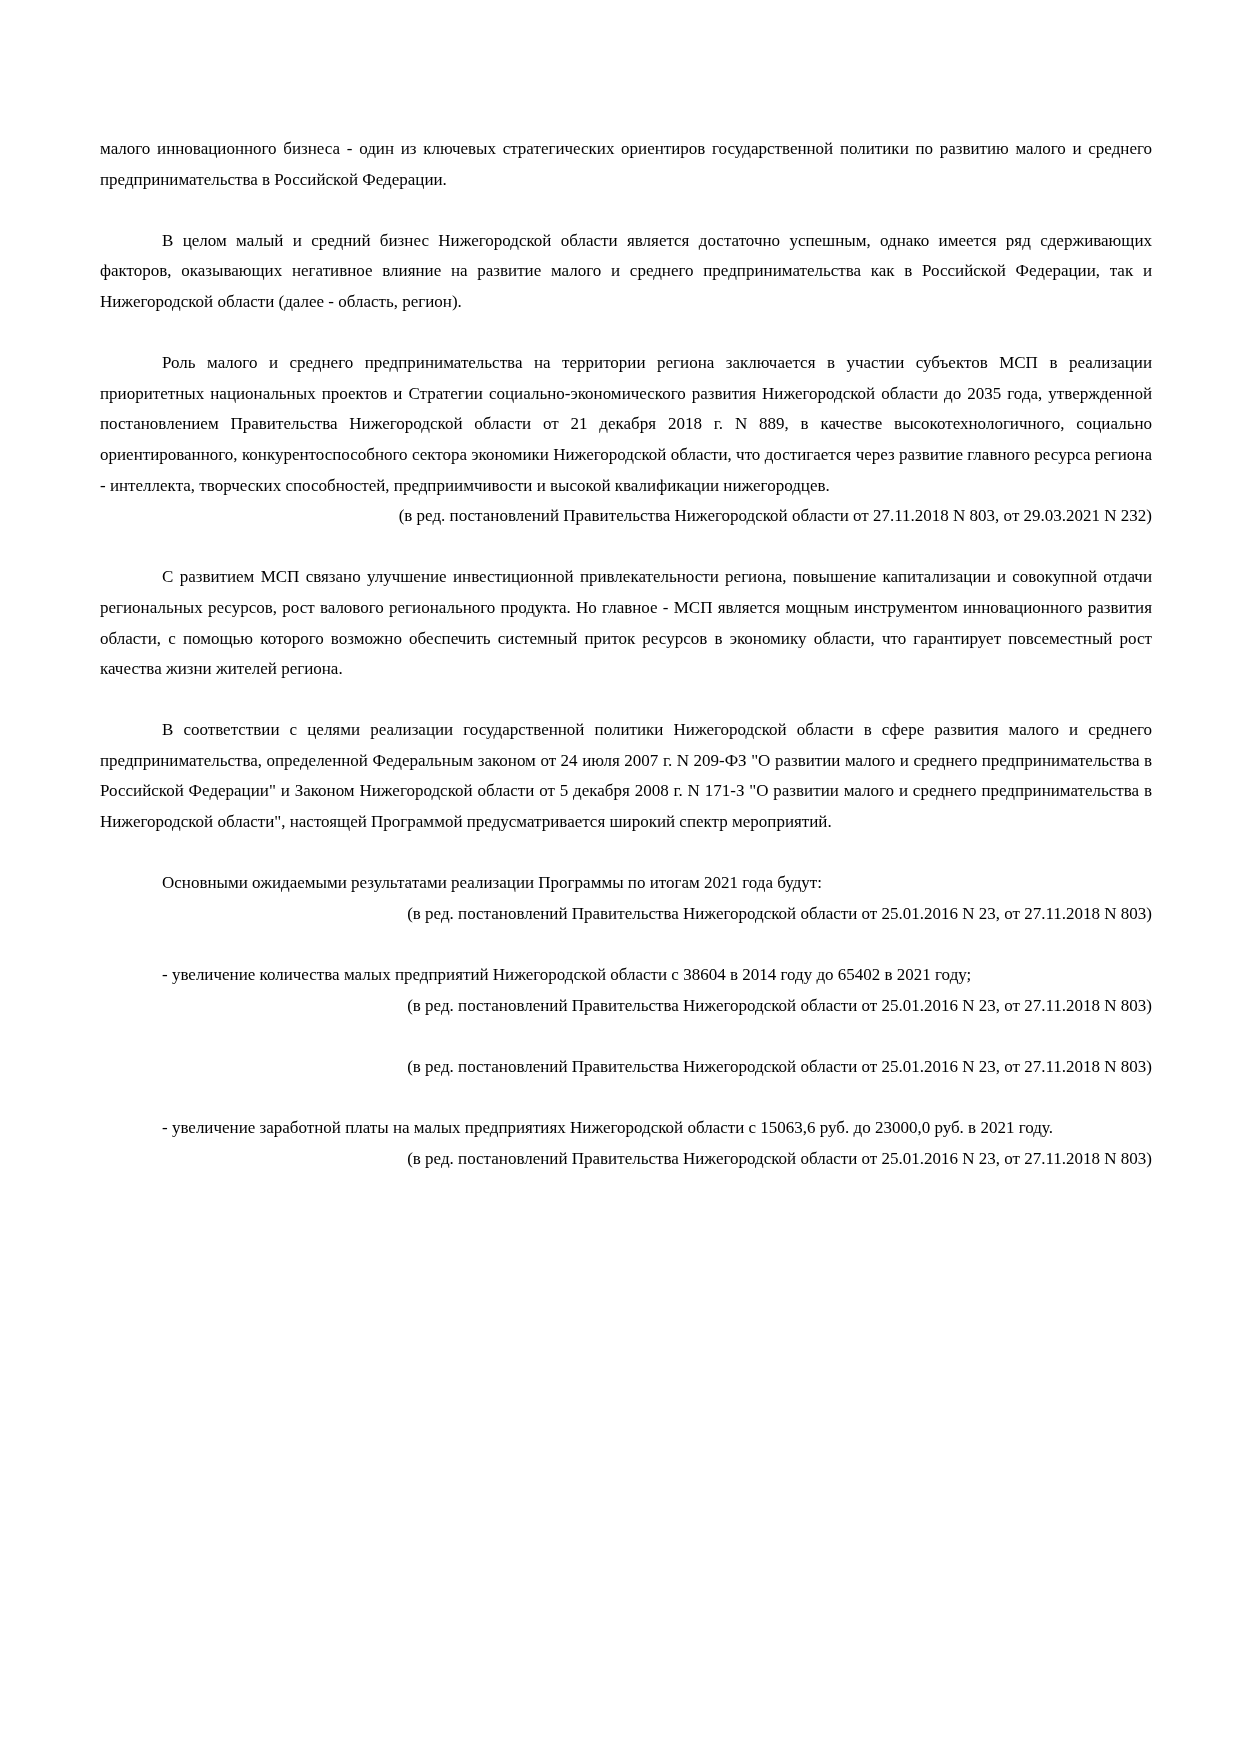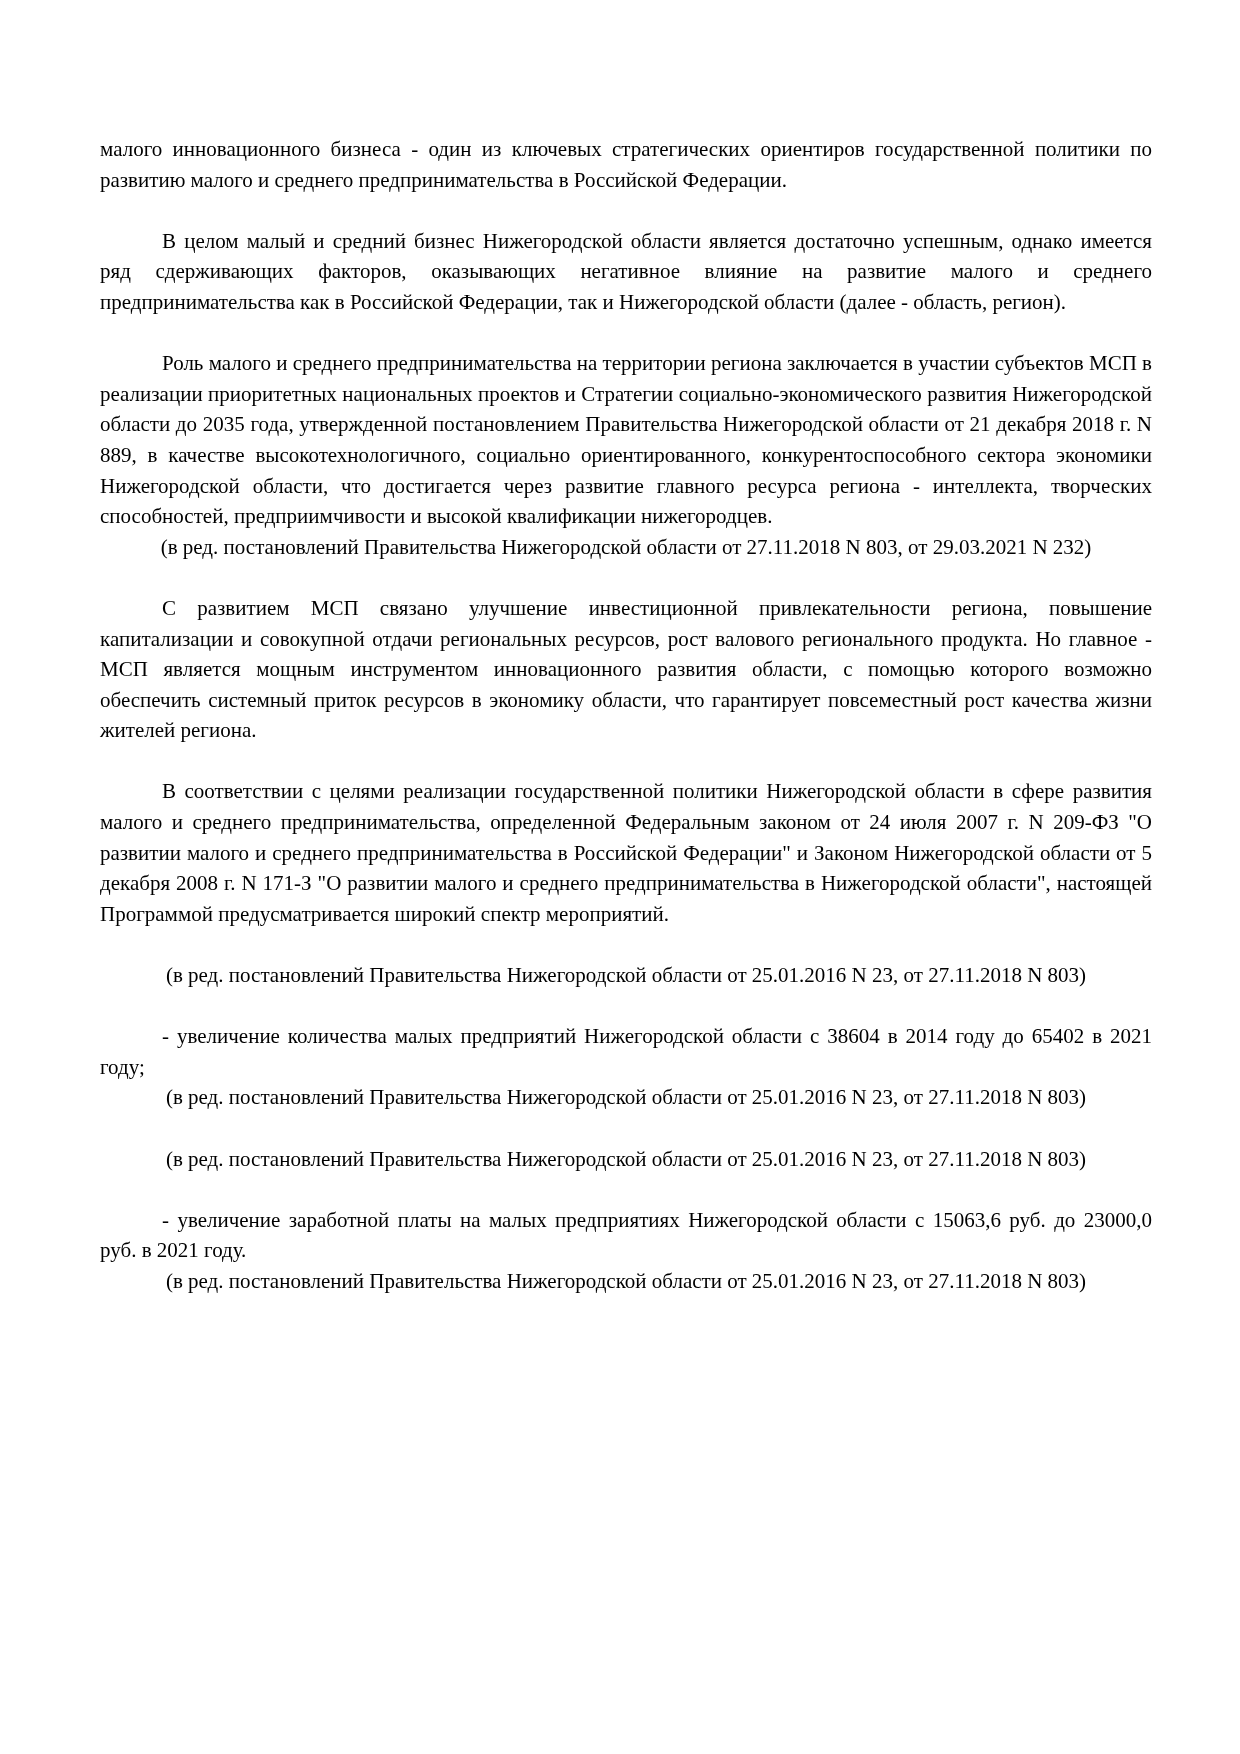--- a/index.html
+++ b/index.html
@@ -16,42 +16,42 @@
     background: #ffffff;
     box-sizing: border-box;
     overflow: hidden;
   }
   .content {
     position: absolute;
     left: 100px;
     top: 134px;
     width: 1052px;
     font-family: "Liberation Serif", "DejaVu Serif", serif;
-    font-size: 21px;
+    font-size: 17px;
     line-height: 30.6px;
     color: #000000;
     text-align: justify;
     text-justify: inter-word;
     -webkit-font-smoothing: antialiased;
   }
   
   p.para {
     margin: 0;
     text-align: justify;
     text-indent: 62px;
     hyphens: none;
   }
   
   p.para.noindent {
     text-indent: 0;
   }
   
   p.cite {
     margin: 0;
-    text-align: center;
+    text-align: right;
     text-indent: 0;
   }
   
   .gap-full {
     height: 30.6px;
   }
   .last-line-left {
     text-align: left;
   }
 </style>
@@ -77,20 +77,21 @@
 
     <p class="para">С развитием МСП связано улучшение инвестиционной привлекательности региона, повышение капитализации и совокупной отдачи региональных ресурсов, рост валового регионального продукта. Но главное - МСП является мощным инструментом инновационного развития области, с помощью которого возможно обеспечить системный приток ресурсов в экономику области, что гарантирует повсеместный рост качества жизни жителей региона.</p>
 
     <div class="gap-full"></div>
 
     <p class="para">В соответствии с целями реализации государственной политики Нижегородской области в сфере развития малого и среднего предпринимательства, определенной Федеральным законом от 24 июля 2007 г. N 209-ФЗ "О развитии малого и среднего предпринимательства в Российской Федерации" и Законом Нижегородской области от 5 декабря 2008 г. N 171-З "О развитии малого и среднего предпринимательства в Нижегородской области", настоящей Программой предусматривается широкий спектр мероприятий.</p>
 
 
     <div class="gap-full"></div>
 
+    <p class="para last-line-left">Основными ожидаемыми результатами реализации Программы по итогам 2021 года будут:</p>
 
     <p class="cite">(в ред. постановлений Правительства Нижегородской области от 25.01.2016 N 23, от 27.11.2018 N 803)</p>
 
     <div class="gap-full"></div>
 
     <p class="para last-line-left">- увеличение количества малых предприятий Нижегородской области с 38604 в 2014 году до 65402 в 2021 году;</p>
 
     <p class="cite">(в ред. постановлений Правительства Нижегородской области от 25.01.2016 N 23, от 27.11.2018 N 803)</p>
 
     <div class="gap-full"></div>

